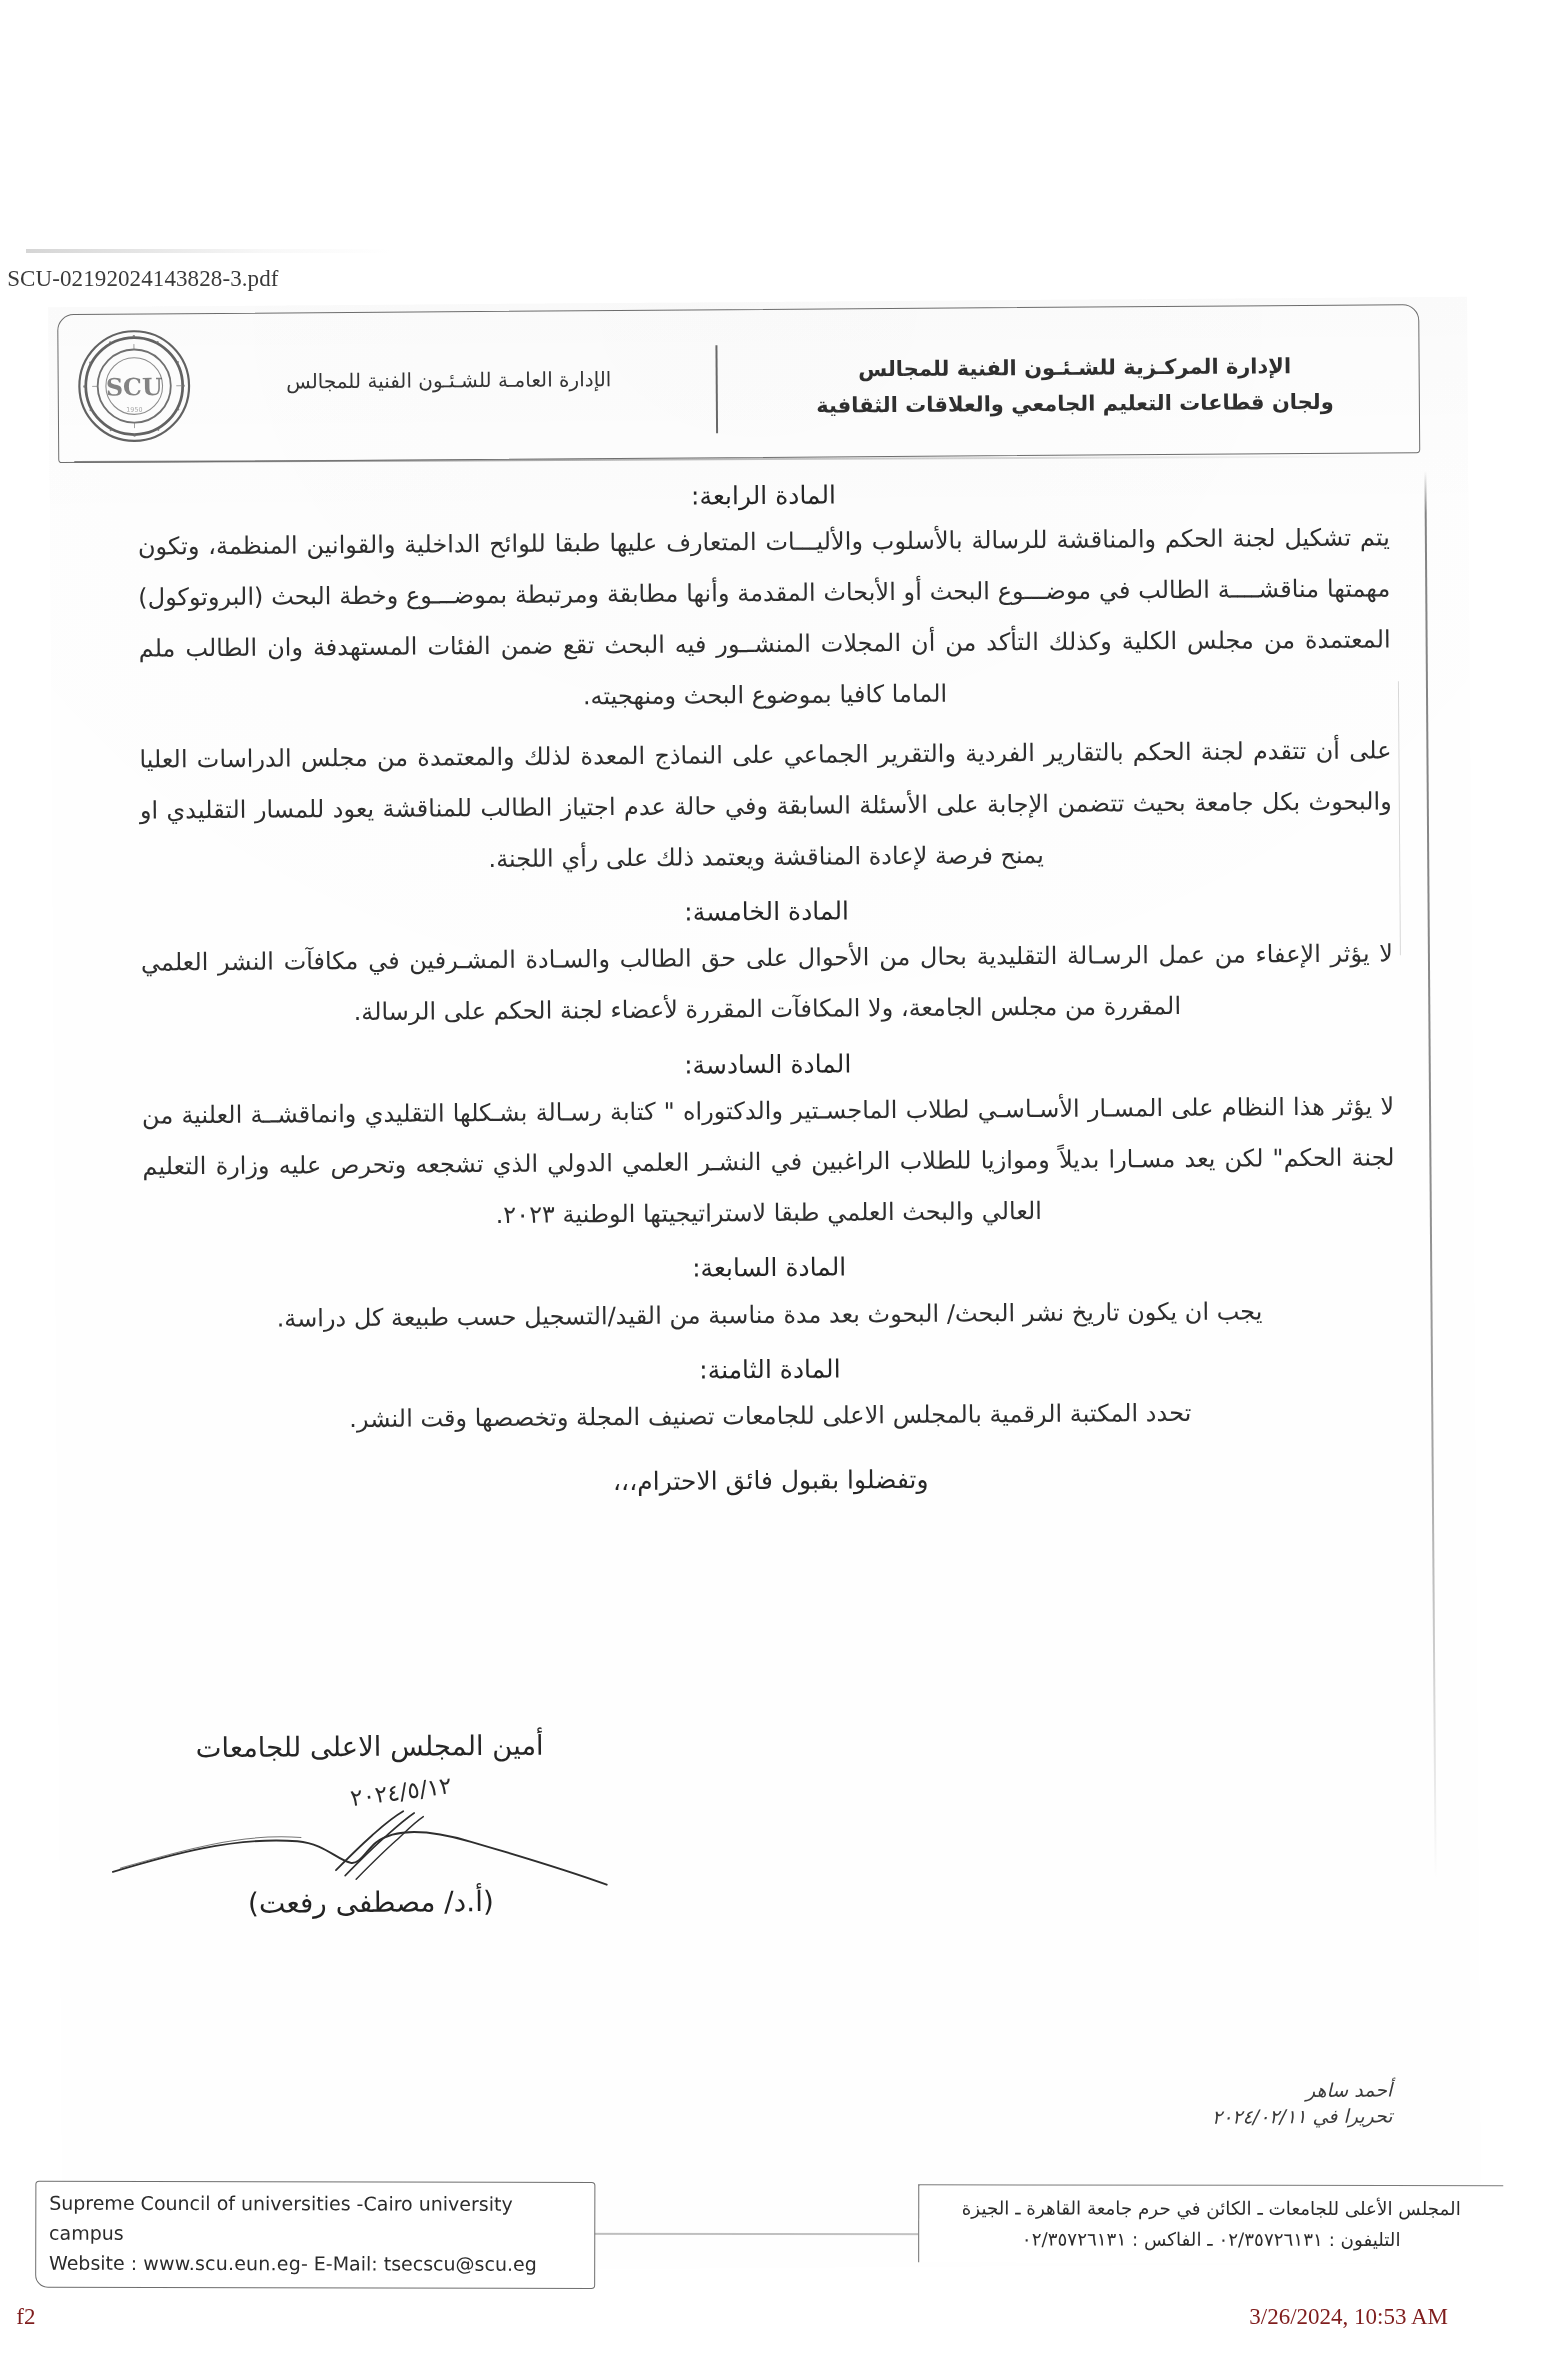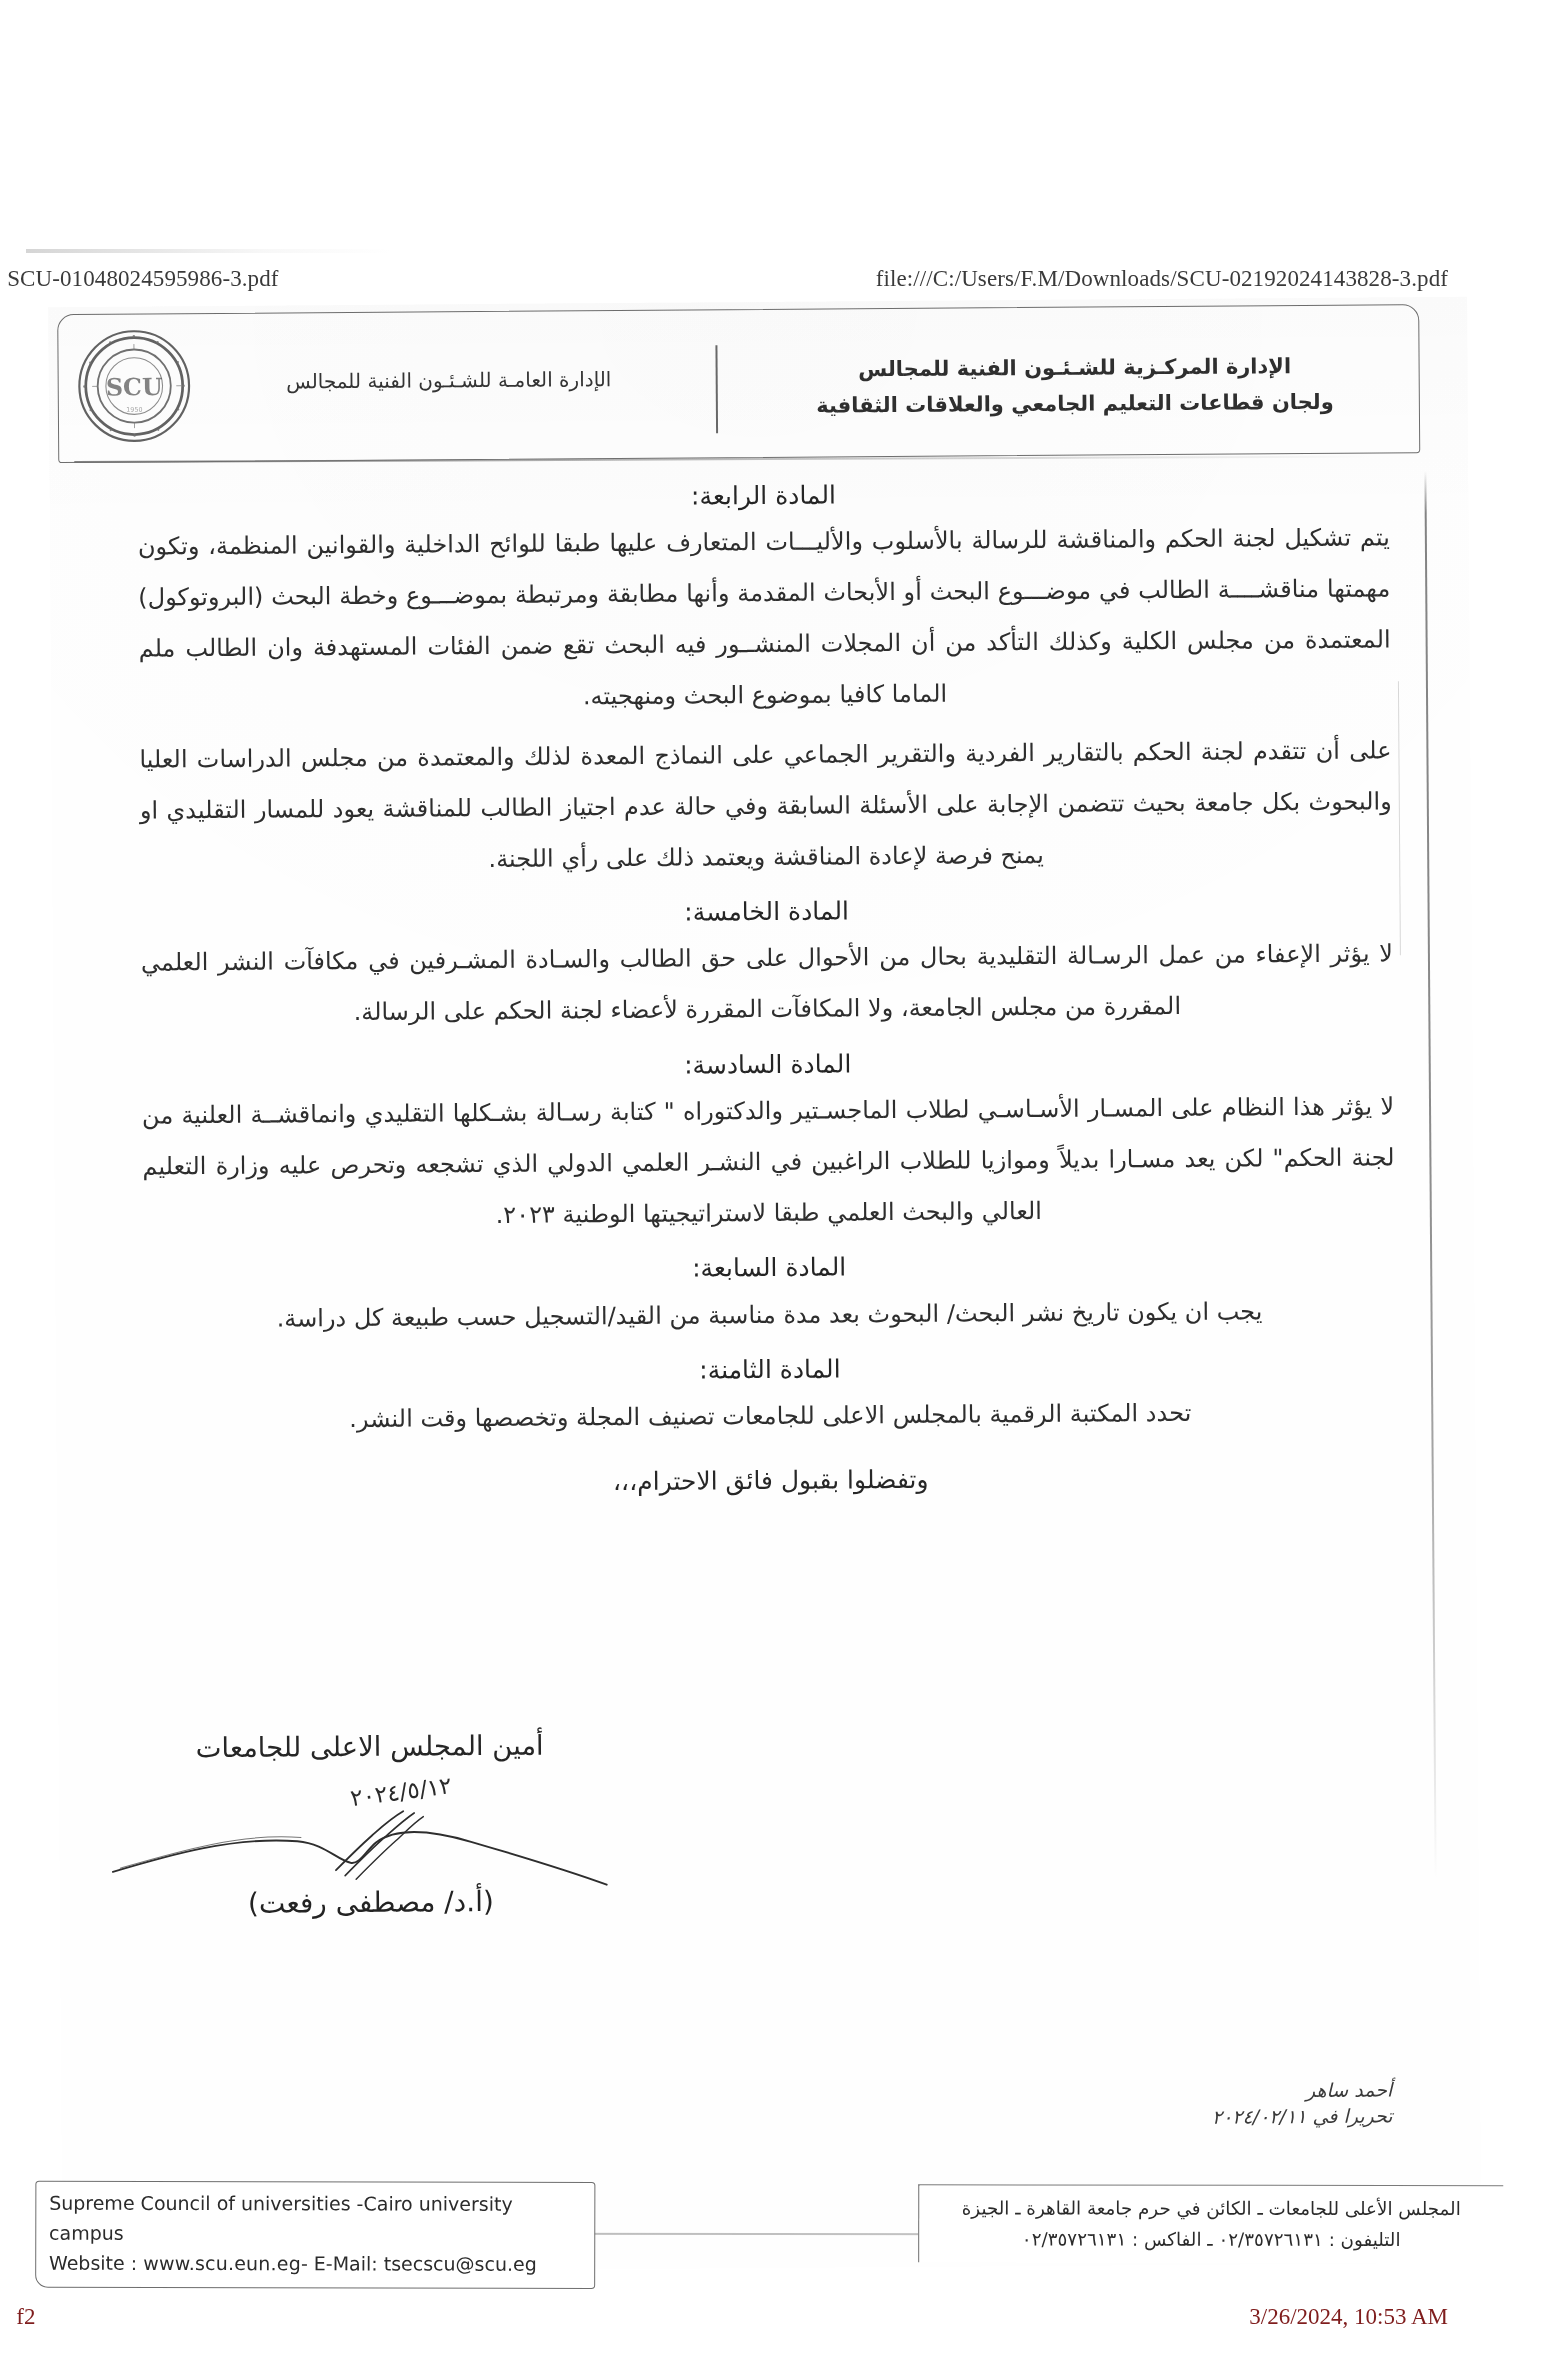--- a/index.html
+++ b/index.html
@@ -314,22 +314,21 @@
     background: linear-gradient(90deg, rgba(255,255,255,0), rgba(130,130,130,.55) 12%, rgba(130,130,130,.45) 88%, rgba(255,255,255,0));
     transform: rotate(.5deg);
   }
 </style>
 </head>
 <body>
 
 <div class="scan-smudge-top"></div>
 
 <div class="pp-header">
-  <span class="left">SCU-01048024595986-3.pdf</span>
-  <span class="right">file:///C:/Users/F.M/Downloads/SCU-02192024143828-3.pdf</span>
+  <span class="left">SCU-02192024143828-3.pdf</span>
 </div>
 
 <div class="scan">
 
   <div class="letterhead">
     <div class="lh-tail"></div>
 
     <div class="seal">
       <svg viewBox="0 0 128 128" xmlns="http://www.w3.org/2000/svg">
         <circle cx="64" cy="64" r="60" fill="none" stroke="#4a4a4a" stroke-width="2.4"></circle>

